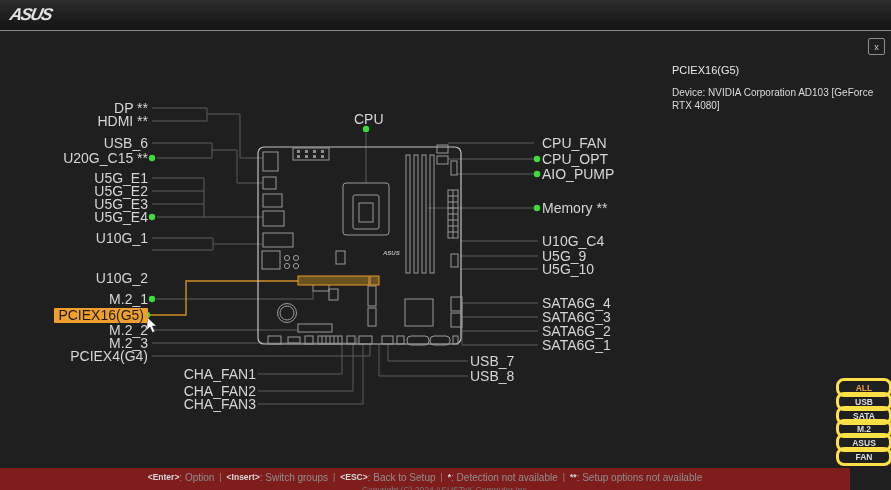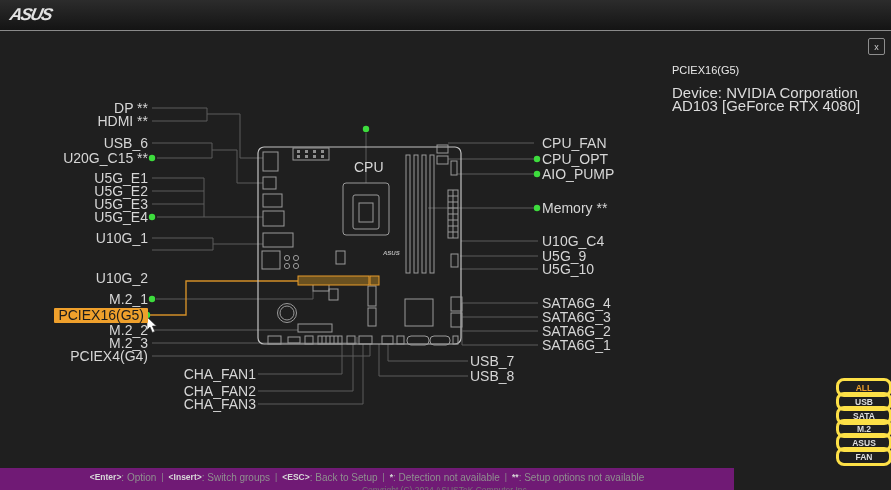--- a/index.html
+++ b/index.html
@@ -15,29 +15,29 @@
   
   svg.diagram{position:absolute;top:0;left:0;}
   
   .lbl{position:absolute;font-size:14px;color:#d6d6d6;white-space:nowrap;line-height:12px;cursor:default;}
   .hl{background:#efa02c;color:#1c1c1c;padding:1px 4px 2px 4px;border-radius:1px;}
   
   .close-btn{position:absolute;left:868px;top:38px;width:15px;height:15px;border:1px solid #8d8d8d;
              border-radius:2px;color:#cfcfcf;font-size:9px;display:flex;align-items:center;
              justify-content:center;cursor:default;}
   .info-title{position:absolute;left:672px;top:64px;font-size:11px;color:#e8e8e8;}
-  .info-device{position:absolute;left:672px;top:86px;width:213px;font-size:15px;
+  .info-device{position:absolute;left:672px;top:86px;width:213px;font-size:10px;
                line-height:13px;color:#dcdcdc;}
   
   .fbtn{position:absolute;left:836px;width:50px;height:13px;border:3px solid #fde047;border-radius:8px;
         color:#dedede;font-size:8.5px;font-weight:bold;display:flex;align-items:center;
         justify-content:center;background:transparent;cursor:default;}
   .fbtn.active{color:#efa02c;}
   
-  .footer{position:absolute;left:0;top:468px;width:734px;height:22px;background:#701a75;
+  .footer{position:absolute;left:0;top:468px;width:850px;height:22px;background:#7f1d1d;
           display:flex;justify-content:center;align-items:flex-start;padding-top:4px;box-sizing:border-box;}
   .footer .k{color:#d8d8d8;font-weight:bold;font-size:8.5px;}
   .footer .d{color:#8f8f8f;font-size:10px;}
   .footer .sep{color:#8f8f8f;font-size:8.5px;margin:0 5px;}
   .copyright{position:absolute;left:0;top:485px;width:891px;text-align:center;
              font-size:8.5px;color:#767676;}
 </style>
 </head>
 <body>
 
@@ -165,21 +165,21 @@
       <circle cx="152" cy="299" r="3.2"></circle>
       <circle cx="147" cy="315" r="3.2"></circle>
       <circle cx="537" cy="159" r="3.2"></circle>
       <circle cx="537" cy="174" r="3.2"></circle>
       <circle cx="537" cy="208" r="3.2"></circle>
     </g>
 
     <polygon points="147,317 147,330 150,327 152.4,332.5 154.8,331.4 152.4,326 156.4,326" fill="#ffffff" stroke="#333" stroke-width="0.6"></polygon>
   </svg>
 
-  <div class="lbl" style="left:354px;top:113px;margin-top:48px;">CPU</div>
+  <div class="lbl" style="left:354px;top:113px;">CPU</div>
 
   <div class="lbl" style="right:743px;top:102px;">DP **</div>
   <div class="lbl" style="right:743px;top:115px;">HDMI **</div>
   <div class="lbl" style="right:743px;top:137px;">USB_6</div>
   <div class="lbl" style="right:743px;top:152px;">U20G_C15 **</div>
   <div class="lbl" style="right:743px;top:172px;">U5G_E1</div>
   <div class="lbl" style="right:743px;top:185px;padding-left:43px;">U5G_E2</div>
   <div class="lbl" style="right:743px;top:198px;">U5G_E3</div>
   <div class="lbl" style="right:743px;top:211px;">U5G_E4</div>
   <div class="lbl" style="right:743px;top:232px;">U10G_1</div>

